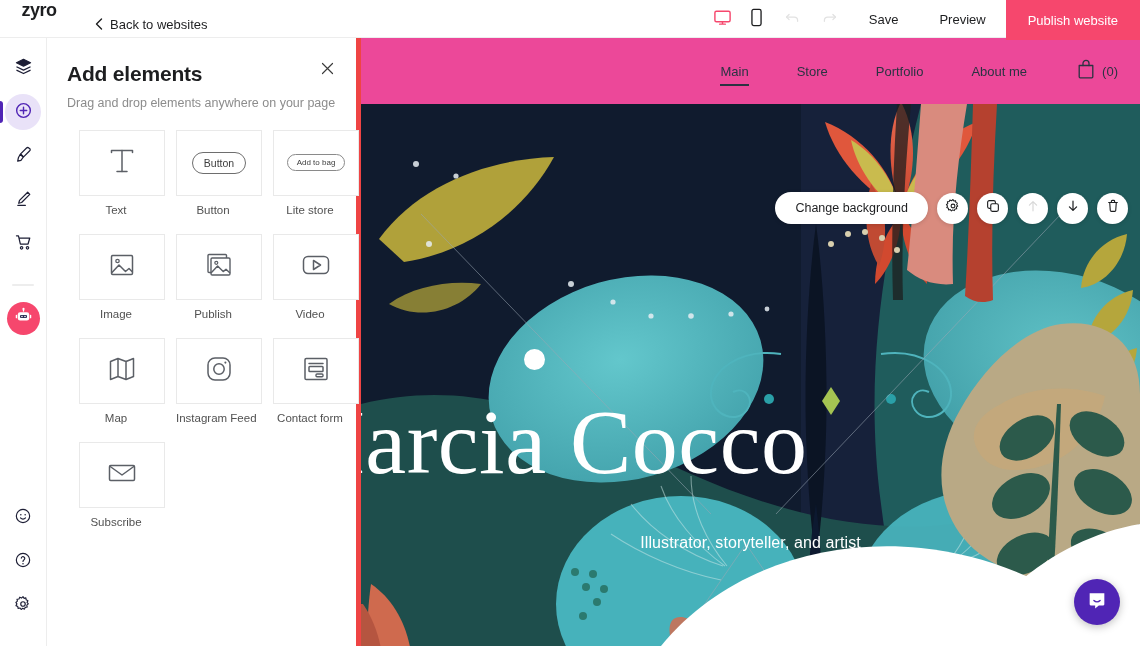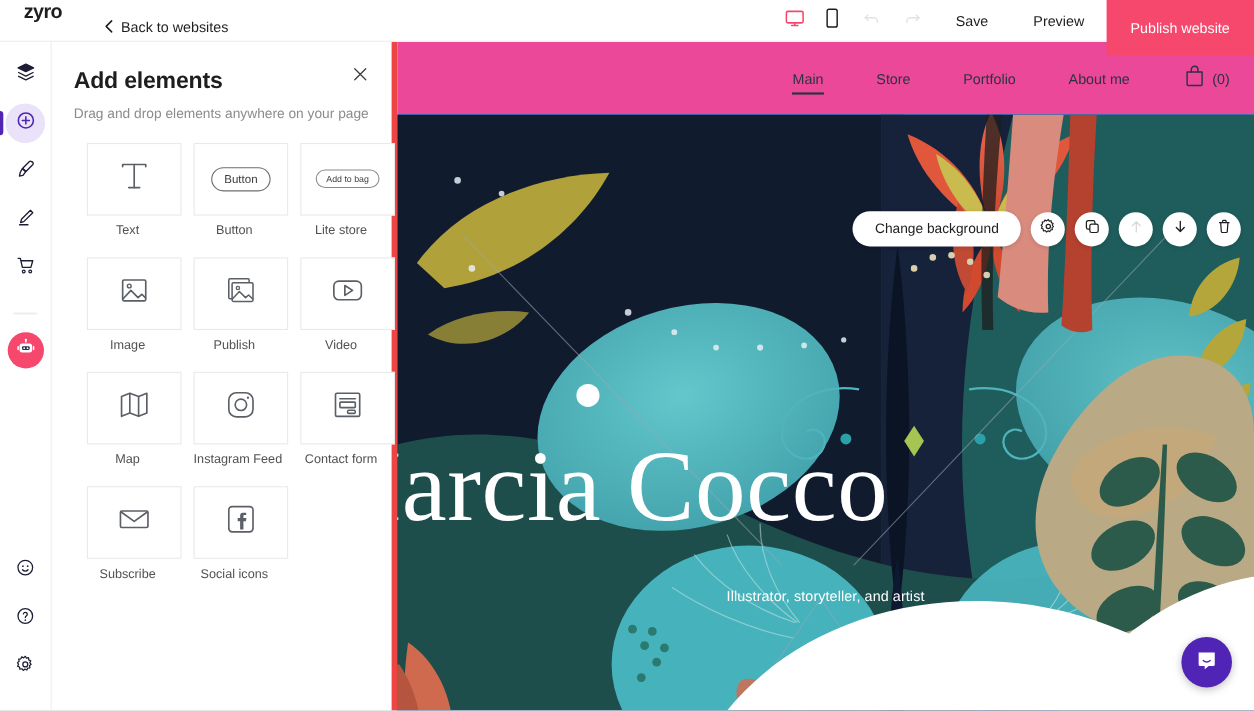--- a/index.html
+++ b/index.html
@@ -40,21 +40,21 @@
   .hist-btn {
     width: 36px; height: 38px; display: flex; align-items: center; justify-content: center;
     cursor: pointer;
   }
   .txt-btn {
     display: flex; align-items: center; justify-content: center;
     padding: 0 20px; height: 38px; font-size: 13px; color: #1d1e20; cursor: pointer;
   }
   .publish-btn {
     display: flex; align-items: center; justify-content: center;
-    padding: 0 22px; height: 50px; font-size: 13px; color: #fff;
+    padding: 0 22px; height: 40px; font-size: 13px; color: #fff;
     background: #f6476d; cursor: pointer; white-space: nowrap;
   }
 
   
   .rail {
     position: absolute; top: 38px; left: 0;
     width: 47px; height: 608px;
     background: #fff; border-right: 1px solid #ededed;
     display: flex; flex-direction: column; align-items: center;
     z-index: 35;
@@ -143,21 +143,21 @@
 
   .hero-title {
     position: absolute; left: -78px; top: 292px;
     width: 1100px;
     font-family: "Liberation Serif", serif;
     font-size: 92px; line-height: 1; color: #fff; font-weight: 400;
     letter-spacing: 0.5px; white-space: nowrap;
   }
   .hero-sub {
     position: absolute; left: 0; top: 430px; width: 779px;
-    text-align: center; font-size: 13px; color: #ffffff; letter-spacing: 0.1px;
+    text-align: center; font-size: 16px; color: #ffffff; letter-spacing: 0.1px;
   }
   .sel-dot {
     position: absolute; left: 163px; top: 245px;
     width: 21px; height: 21px; border-radius: 50%; background: #fff;
     cursor: pointer;
   }
 
   
   .sec-toolbar {
     position: absolute; top: 88px; right: 12px;
@@ -472,31 +472,20 @@
           <span>
             <svg width="34" height="34" viewBox="0 0 34 34" fill="none">
               <rect x="4.5" y="9.5" width="25" height="15" rx="1.2" stroke="#5b5f66" stroke-width="1.5"></rect>
               <path d="M4.5 10l12.5 9 12.5-9" stroke="#5b5f66" stroke-width="1.5" stroke-linejoin="round"></path>
             </svg>
           </span>
         </div>
         <div class="cell-label">Subscribe</div>
       </div>
 
-      <div class="cell">
-        <div class="tile">
-          <span>
-            <svg width="32" height="32" viewBox="0 0 32 32" fill="none">
-              <rect x="5" y="4.5" width="22" height="23" rx="3" stroke="#5b5f66" stroke-width="1.5"></rect>
-              <path d="M19.8 10.2h-2.1c-1.5 0-2.4 1-2.4 2.6v2.1h-2.2v2.9h2.2v7.5h3v-7.5h2.3l.4-2.9h-2.7v-1.8c0-.6.2-1 .9-1h1.6v-1.9z" fill="#5b5f66"></path>
-            </svg>
-          </span>
-        </div>
-        <div class="cell-label">Social icons</div>
-      </div>
 
 
     </div>
   </div>
 
   <div class="canvas">
 
     <div class="site-nav">
       <div class="nav-link active">Main</div>
       <div class="nav-link">Store</div>

